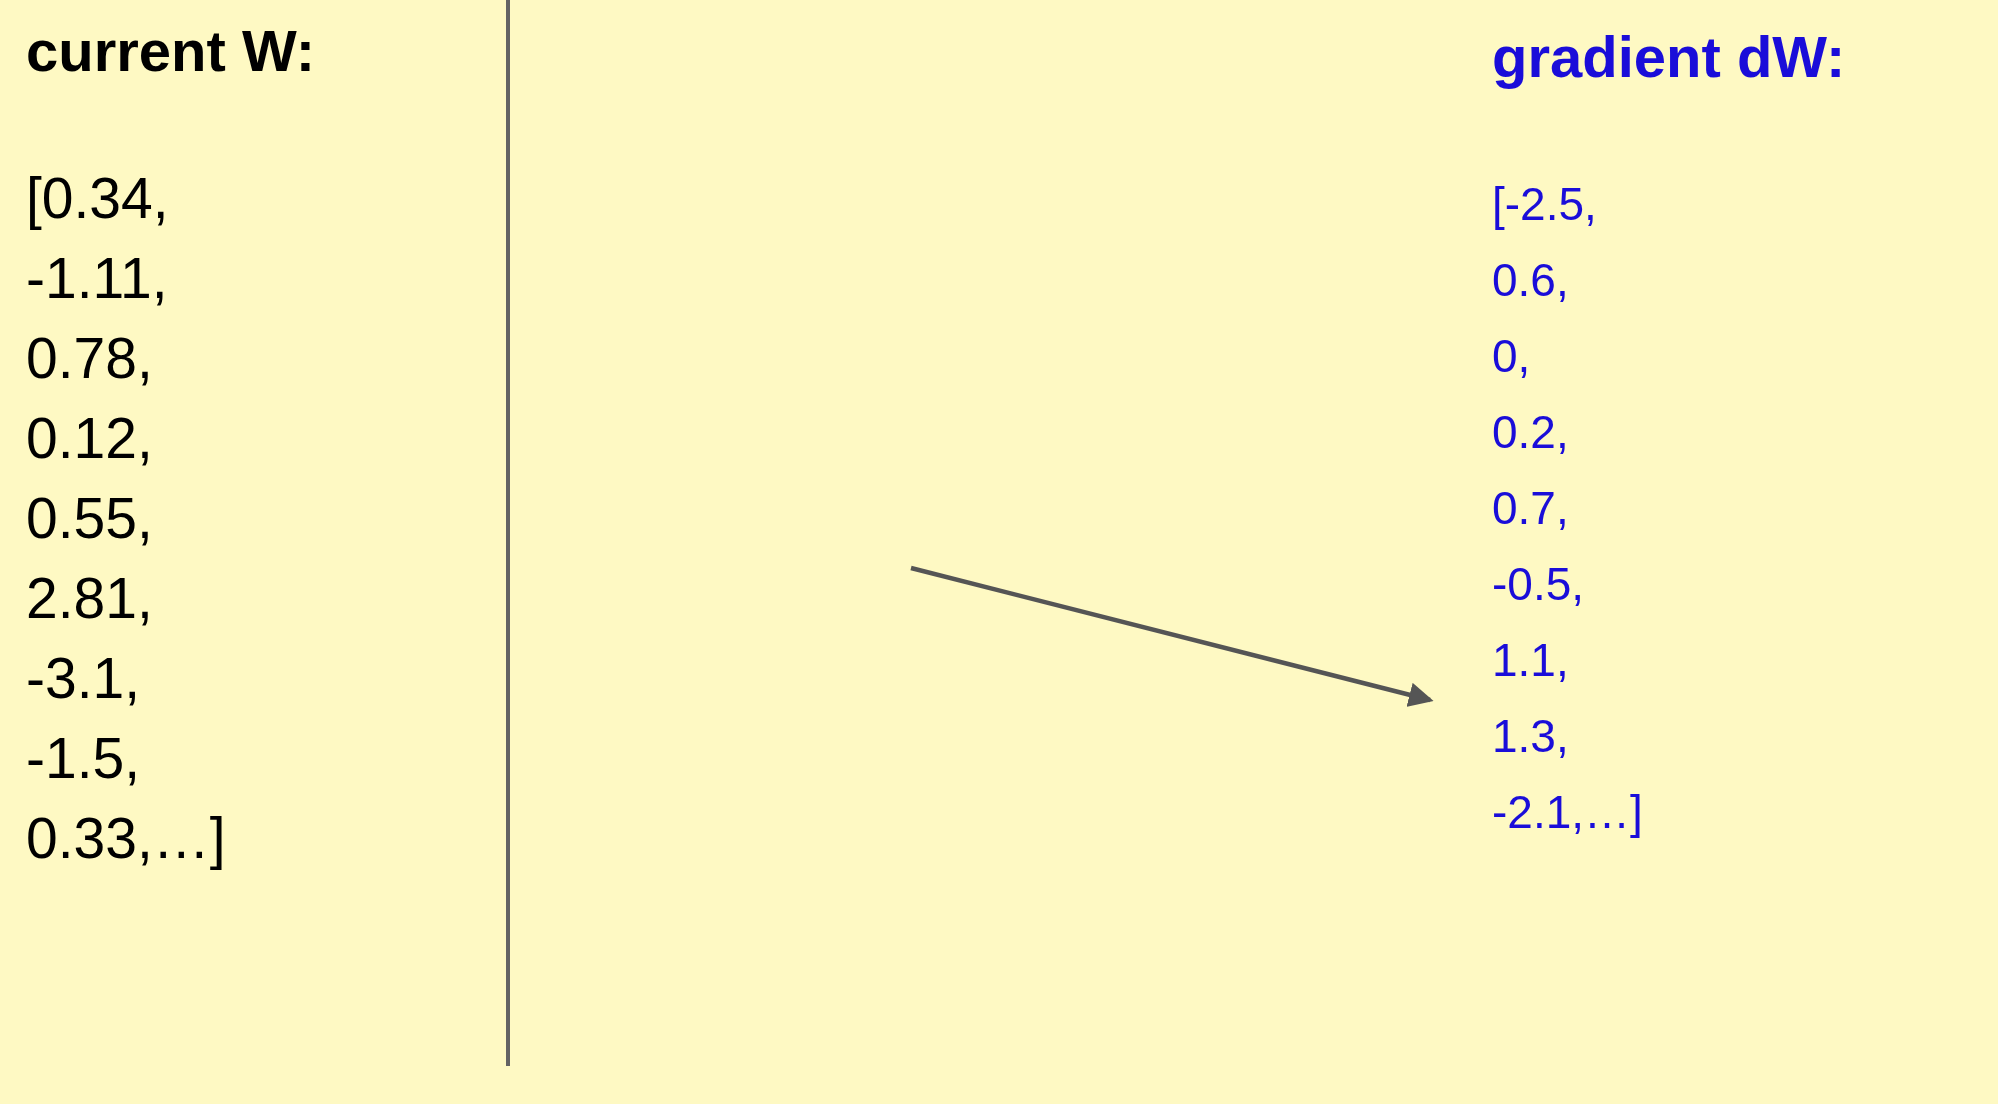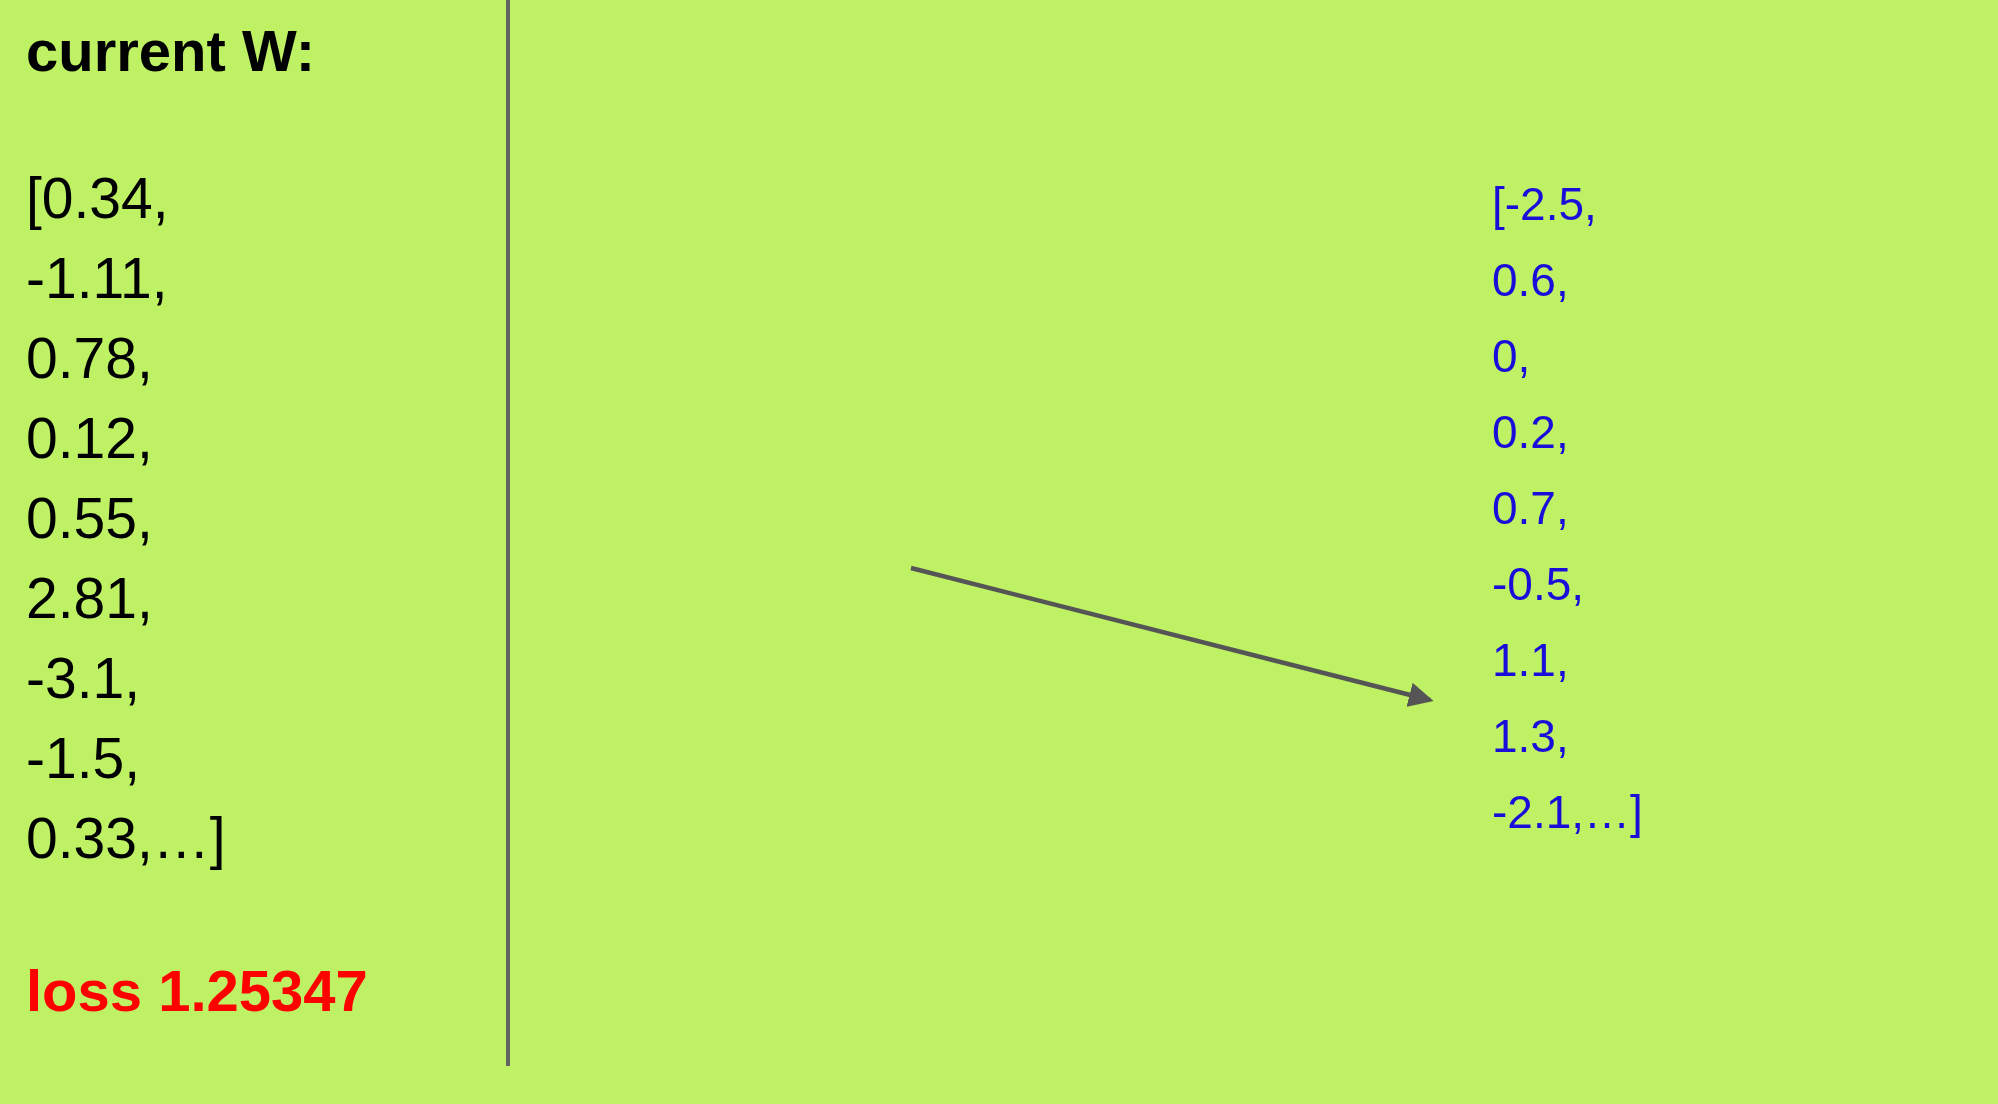--- a/index.html
+++ b/index.html
@@ -8,21 +8,21 @@
     background: #ffffff;
   }
   body {
     font-family: "Liberation Sans", sans-serif;
     -webkit-font-smoothing: antialiased;
   }
   #slide {
     position: relative;
     width: 1998px;
     height: 1104px;
-    background: #bef264;
+    background: #fef9c3;
     overflow: hidden;
   }
 
   
   .divider {
     position: absolute;
     left: 506px;
     top: 0px;
     width: 4px;
     height: 1066px;
@@ -107,32 +107,32 @@
   <div class="txt mono-list col-left left-values">[0.34,
 -1.11,
 0.78,
 0.12,
 0.55,
 2.81,
 -3.1,
 -1.5,
 0.33,…]</div>
 
-  <div class="txt left-loss">loss 1.25347</div>
 
 
   <svg class="arrow-svg" viewBox="0 0 600 220">
     <defs>
       <marker id="ah" viewBox="0 0 10 10" refX="8.5" refY="5" markerWidth="5.5" markerHeight="5.5" orient="auto-start-reverse">
         <path d="M 0 0 L 10 5 L 0 10 z" fill="#555555"></path>
       </marker>
     </defs>
     <line x1="31" y1="38" x2="550" y2="170" stroke="#555555" stroke-width="4.5" marker-end="url(#ah)"></line>
   </svg>
 
+  <div class="txt heading col-right right-heading">gradient dW:</div>
 
   <div class="txt col-right right-values">[-2.5,
 0.6,
 0,
 0.2,
 0.7,
 -0.5,
 1.1,
 1.3,
 -2.1,…]</div>

